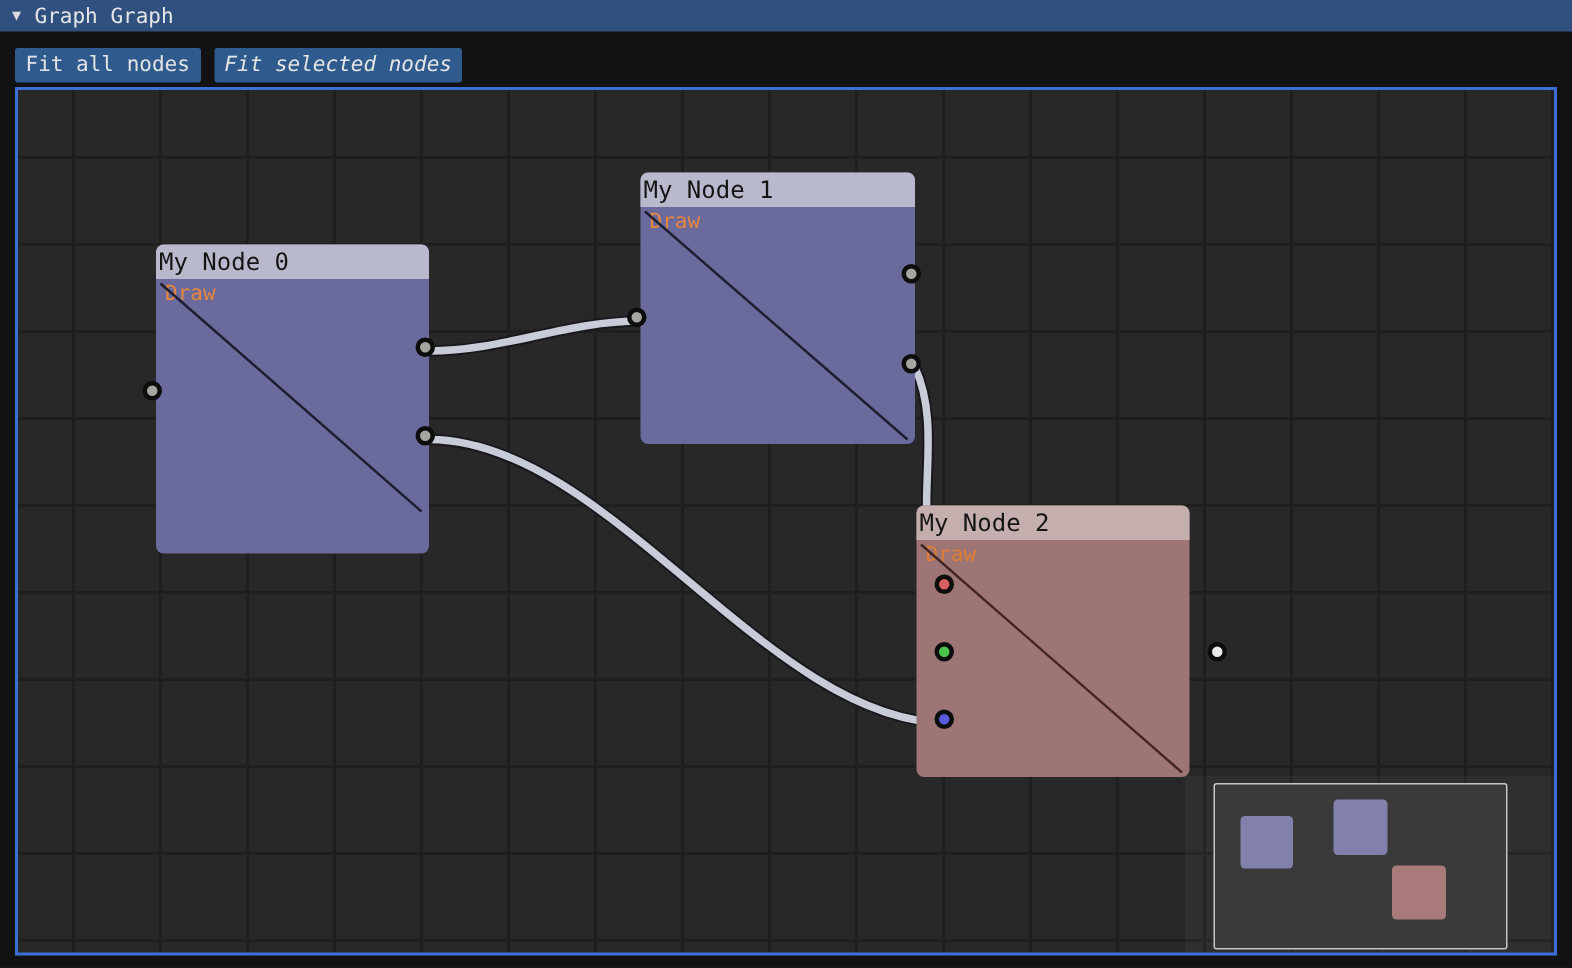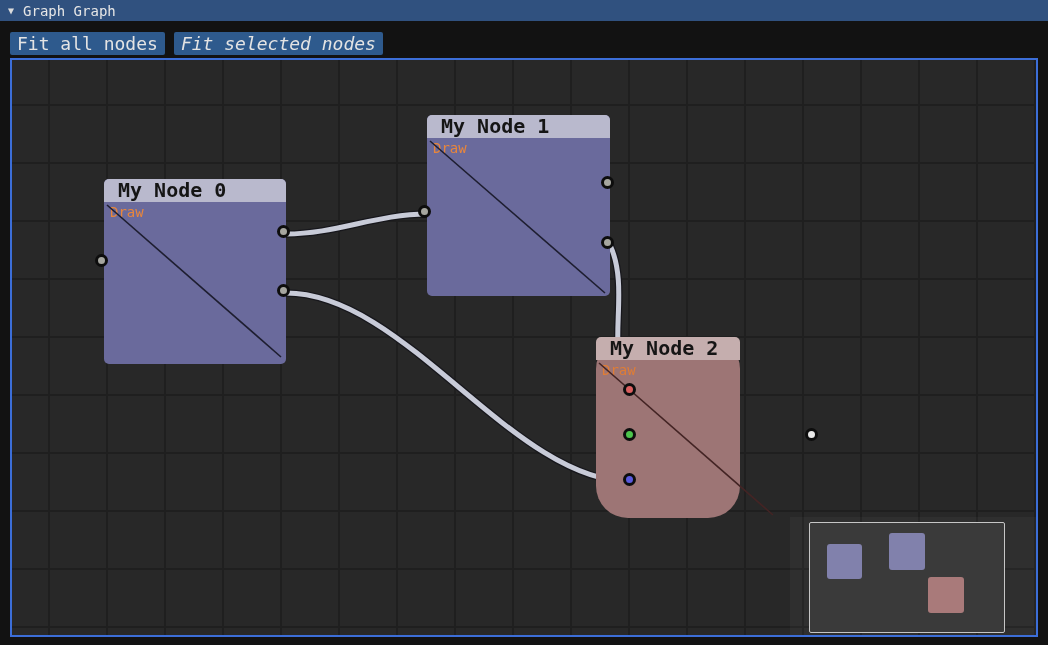--- a/index.html
+++ b/index.html
@@ -27,21 +27,21 @@
   }
   .toolbar {
     position: absolute; left: 10px; top: 32px;
     height: 23px;
     display: flex; gap: 9px;
   }
   .btn {
     height: 23px;
     line-height: 23px;
     padding: 0 7px;
-    font-size: 18px;
+    font-size: 14px;
     border: none;
     border-radius: 2px;
     cursor: pointer;
     font-family: inherit;
   }
   
   .canvas {
     position: absolute; left: 10px; top: 58px;
     width: 1028px; height: 579px;
     border: 2px solid #3c6ed8;
@@ -57,27 +57,26 @@
     position: absolute; left: 0; top: 0; z-index: 1;
   }
   .node {
     position: absolute;
     border-radius: 5px;
     z-index: 2;
   }
   .node-header {
     height: 23px;
     line-height: 23px;
-    padding-left: 14px;
+    padding-left: 2px;
     border-radius: 5px 5px 0 0;
-    font-size: 20px;
+    font-size: 16px;
     color: #151515;
     cursor: move;
     white-space: nowrap;
-    font-weight: bold;
   }
   .node-label {
     position: absolute;
     left: 6px; top: 25px;
     font-size: 14px;
   }
   .node-diag {
     position: absolute; left: 0; top: 0;
     pointer-events: none;
   }
@@ -121,41 +120,41 @@
 
 <div class="canvas" id="canvas">
   <svg class="links-svg" id="links-svg" width="1024" height="575">
       <path d="M 274 174 C 324 174, 365 154, 415 154" fill="none" stroke="#17171c" stroke-width="7.5" stroke-linecap="round"></path>
       <path d="M 274 174 C 324 174, 365 154, 415 154" fill="none" stroke="#c8cbd8" stroke-width="5" stroke-linecap="round"></path>
       <path d="M 274 233 C 394 233, 500 422, 620 422" fill="none" stroke="#17171c" stroke-width="7.5" stroke-linecap="round"></path>
       <path d="M 274 233 C 394 233, 500 422, 620 422" fill="none" stroke="#c8cbd8" stroke-width="5" stroke-linecap="round"></path>
       <path d="M 598 185 C 620 232, 590 296, 620 332" fill="none" stroke="#17171c" stroke-width="7.5" stroke-linecap="round"></path>
       <path d="M 598 185 C 620 232, 590 296, 620 332" fill="none" stroke="#c8cbd8" stroke-width="5" stroke-linecap="round"></path>
     </svg>
-<div class="node" style="left: 92px; top: 103px; width: 182px; height: 185px; background: rgb(106, 106, 156); margin-top: 16px;">
+<div class="node" style="left: 92px; top: 103px; width: 182px; height: 206px; background: rgb(106, 106, 156);">
       <div class="node-header" style="background: rgb(185, 185, 205);"><span>My Node 0</span></div>
       <div class="node-label" style="color: rgb(232, 134, 60);">Draw</div>
       <svg class="node-diag" width="182" height="181">
         <line x1="3" y1="26" x2="177" y2="178" stroke="#1e1e30" stroke-width="1.6"></line>
       </svg>
     </div>
     <div class="pin" style="left: 82.5px; top: 193.5px; background: rgb(166, 166, 160);"></div>
     <div class="pin" style="left: 264.5px; top: 164.5px; background: rgb(166, 166, 160);"></div>
     <div class="pin" style="left: 264.5px; top: 223.5px; background: rgb(166, 166, 160);"></div>
     <div class="node" style="left: 415px; top: 55px; width: 183px; height: 181px; background: rgb(106, 106, 156);">
       <div class="node-header" style="background: rgb(185, 185, 205);"><span>My Node 1</span></div>
       <div class="node-label" style="color: rgb(232, 134, 60);">Draw</div>
       <svg class="node-diag" width="183" height="181">
         <line x1="3" y1="26" x2="178" y2="178" stroke="#1e1e30" stroke-width="1.6"></line>
       </svg>
     </div>
     <div class="pin" style="left: 405.5px; top: 144.5px; background: rgb(166, 166, 160);"></div>
     <div class="pin" style="left: 588.5px; top: 115.5px; background: rgb(166, 166, 160);"></div>
     <div class="pin" style="left: 588.5px; top: 175.5px; background: rgb(166, 166, 160);"></div>
-    <div class="node" style="left: 584px; top: 277px; width: 144px; height: 181px; background: rgb(157, 117, 117); border-radius: 32px;">
+    <div class="node" style="left: 599px; top: 277px; width: 182px; height: 181px; background: rgb(157, 117, 117);">
       <div class="node-header" style="background: rgb(197, 174, 174);"><span>My Node 2</span></div>
       <div class="node-label" style="color: rgb(224, 125, 53);">Draw</div>
       <svg class="node-diag" width="182" height="181">
         <line x1="3" y1="26" x2="177" y2="178" stroke="#432424" stroke-width="1.6"></line>
       </svg>
     </div>
     <div class="pin" style="left: 610.5px; top: 322.5px; background: rgb(218, 95, 95);"></div>
     <div class="pin" style="left: 610.5px; top: 367.5px; background: rgb(76, 196, 76);"></div>
     <div class="pin" style="left: 610.5px; top: 412.5px; background: rgb(90, 90, 222);"></div>
     <div class="pin" style="left: 792.5px; top: 367.5px; background: rgb(233, 233, 233);"></div>

